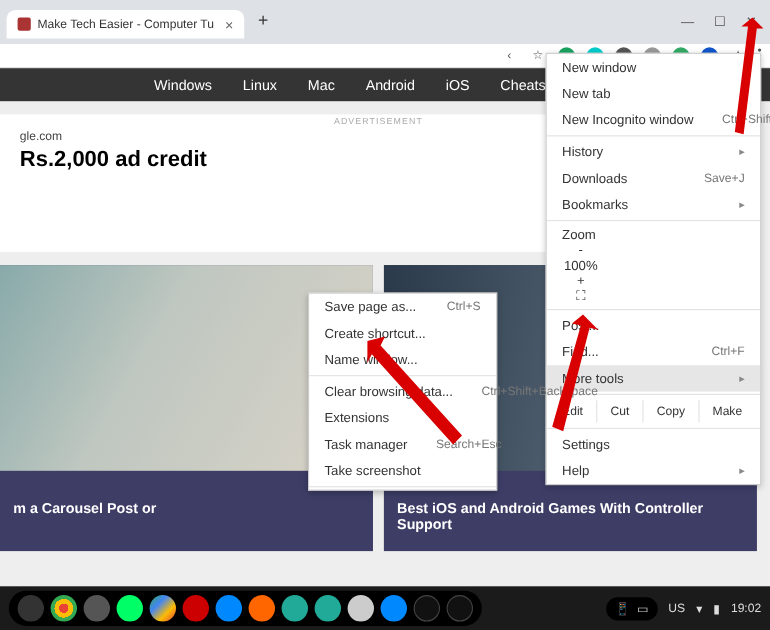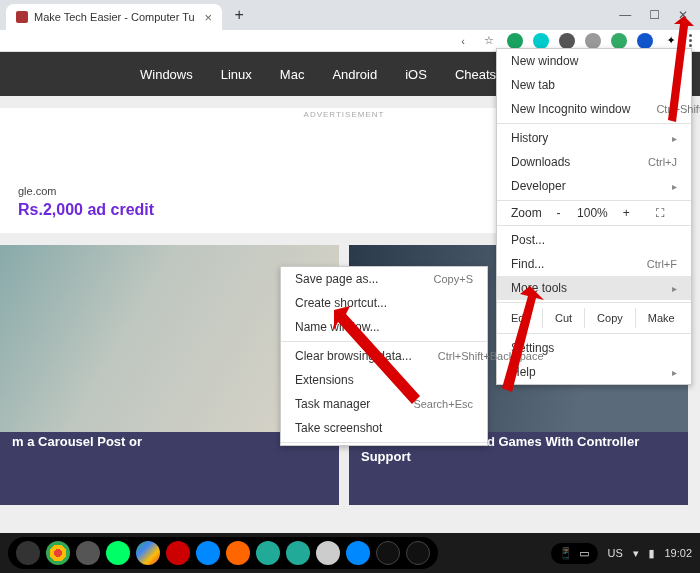--- a/index.html
+++ b/index.html
@@ -1,61 +1,61 @@
 <!DOCTYPE html>
 <html><head>
 <meta charset="utf-8">
 <style>
   * { box-sizing: border-box; margin: 0; padding: 0; font-family: Arial, sans-serif; }
   body { width: 700px; height: 573px; background: #f2f2f2; overflow: hidden; position: relative; }
 
-  .titlebar { height: 30px; background: #dee1e6; display: flex; align-items: center; }
+  .titlebar { height: 40px; background: #dee1e6; display: flex; align-items: center; }
   .tab { display: flex; align-items: center; background: #fff; height: 26px; margin-top: 4px; margin-left: 6px; border-radius: 8px 8px 0 0; padding: 0 10px; font-size: 11px; color: #333; gap: 6px; }
   .tab .fav { width: 12px; height: 12px; background: #a33; border-radius: 2px; }
   .tab .close { font-size: 13px; color: #666; margin-left: 4px; }
   .newtab { width: 22px; height: 22px; margin-left: 6px; display: flex; align-items: center; justify-content: center; color: #333; font-size: 16px; }
   .wincontrols { margin-left: auto; display: flex; gap: 18px; padding-right: 12px; color: #555; font-size: 12px; }
   .wincontrols span { display:inline-block; }
 
   .toolbar { height: 22px; background: #fff; display: flex; align-items: center; justify-content: flex-end; padding-right: 8px; gap: 10px; border-bottom: 1px solid #ddd; }
   .ticon { width: 16px; height: 16px; border-radius: 50%; display:flex; align-items:center; justify-content:center; font-size:11px; color:#555; }
   .ticon.green { background:#1aa260; color:#fff; }
   .ticon.teal { background:#0cc; color:#fff; }
   .kebab { display:flex; flex-direction:column; gap:2px; }
   .kebab span { width:3px; height:3px; background:#555; border-radius:50%; }
 
   .content { height: calc(100% - 30px - 22px - 40px); background:#eee; position:relative; }
-  .sitebar { height: 44px; background: #343434; display:flex; align-items:center; color:#fff; gap: 28px; padding-left: 140px; font-size:13px; }
-  .adarea { background:#fff; margin: 12px 12px 0 0; height: 125px; padding: 14px 18px; display:flex; justify-content:space-between; align-items:flex-end; position:relative;}
+  .sitebar { height: 30px; background: #343434; display:flex; align-items:center; color:#fff; gap: 28px; padding-left: 140px; font-size:13px; }
+  .adarea { background:#fff; margin: 12px 12px 0 0; height: 125px; padding: 14px 18px; display:flex; justify-content:space-between; align-items:flex-start; position:relative;}
   .adarea .small{font-size:8px;color:#aaa;position:absolute;top:2px;left:50%;transform:translateX(-50%);letter-spacing:1px;}
   .adtext { color:#444; font-size:11px;}
-  .adtext h2 { font-size:16px; margin-top:4px; color:#6d28d9;}
+  .adtext h2 { font-size:20px; margin-top:4px; color:#000000;}
   .signup { background:#222; color:#fff; padding:10px 22px; font-size:13px; border:none; border-radius:3px; margin-right:60px;}
 
   .cards { display:flex; gap:10px; margin:12px 12px 0 0; height: 260px; }
   .card { flex:1; background:#3e3e66; position:relative; overflow:hidden;}
   .card .img { height: 72%; background: linear-gradient(120deg,#8aa,#bfc7c0 40%, #dad4c8); position:relative;}
   .card .img.b { background: linear-gradient(100deg,#2b3a4a,#5a6a7a 70%);}
-  .card .lbl { background:#3d3d66; color:#fff; padding:2px 12px; font-size:13px; font-weight:600; height:28%;}
+  .card .lbl { background:#3d3d66; color:#fff; padding:26px 12px; font-size:13px; font-weight:600; height:28%;}
 
   
   .menu { position:absolute; background:#fff; border:1px solid #ccc; box-shadow:0 2px 6px rgba(0,0,0,.25); font-size:12px; color:#333; z-index:50;}
   .menu .row { display:flex; justify-content:space-between; align-items:center; padding:5px 14px; white-space:nowrap; gap:26px; }
   .menu .row.hover { background:#e6e6e6; }
   .menu .row .sc { color:#777; font-size:11px;}
   .menu hr { border:none; border-top:1px solid #e2e2e2; margin:2px 0;}
   .menu .arrow { color:#888; font-size:10px;}
-  .menu .zoomrow { display:flex; align-items:flex-start; padding:3px 14px; gap:0;}
+  .menu .zoomrow { display:flex; align-items:flex-start; padding:3px 14px; gap:0;flex-direction:column;}
   .menu .zoomrow .z { width:34px; text-align:center;}
   .menu .editrow { display:flex; padding:3px 14px; gap:0;}
   .menu .editrow .cell{ border-left:1px solid #e2e2e2; padding:4px 12px; font-size:11px;}
   .menu .editrow .cell:first-child{border:none;padding-left:0;}
 
   .mainmenu { top:48px; right:8px; width:196px; }
-  .submenu { top:266px; left:280px; width:208px; }
+  .submenu { top:266px; left:280px; width:172px; }
 
   
   .taskbar { position:absolute; bottom:0; left:0; right:0; height:40px; background:#1b1b1b; display:flex; align-items:center; padding:0 8px; gap:6px;}
   .dock { background:#000; border-radius:20px; display:flex; align-items:center; padding:4px 8px; gap:6px;}
   .dock .d { width:24px; height:24px; border-radius:50%; background:#333;}
   .dock .d.c1{background:radial-gradient(circle,#ea4335 0 25%,#fbbc05 25% 50%,#34a853 50% 75%,#4285f4 75%);}
   .dock .d.c2{background:#555;}
   .dock .d.c3{background:#0f6;}
   .dock .d.c4{background:linear-gradient(135deg,#34a853,#4285f4,#fbbc05,#ea4335);}
   .dock .d.c5{background:#c00;}
@@ -146,24 +146,24 @@
       <span>New Incognito window</span>
       <span class="sc">Ctrl+Shift+N</span>
     </div>
   <hr>
   <div class="row">
       <span>History</span>
       <span class="arrow">▸</span>
     </div>
   <div class="row">
       <span>Downloads</span>
-      <span class="sc">Ctrl+J</span>
-    </div>
-  <div class="row">
-      <span>Developer</span>
+      <span class="sc">Save+J</span>
+    </div>
+  <div class="row">
+      <span>Bookmarks</span>
       <span class="arrow">▸</span>
     </div>
   <hr>
   <div class="zoomrow">
     <span style="flex:1">Zoom</span>
     <span class="z">-</span>
     <span class="z">100%</span>
     <span class="z">+</span>
     <span class="z">⛶</span>
   </div>
@@ -192,21 +192,21 @@
     </div>
   <div class="row">
       <span>Help</span>
       <span class="arrow">▸</span>
     </div>
 </div>
 
 <div class="menu submenu">
   <div class="row">
       <span>Save page as...</span>
-      <span class="sc">Copy+S</span>
+      <span class="sc">Ctrl+S</span>
     </div>
   <div class="row">
       <span>Create shortcut...</span>
     </div>
   <div class="row">
       <span>Name window...</span>
     </div>
   <hr>
   <div class="row">
       <span>Clear browsing data...</span>

